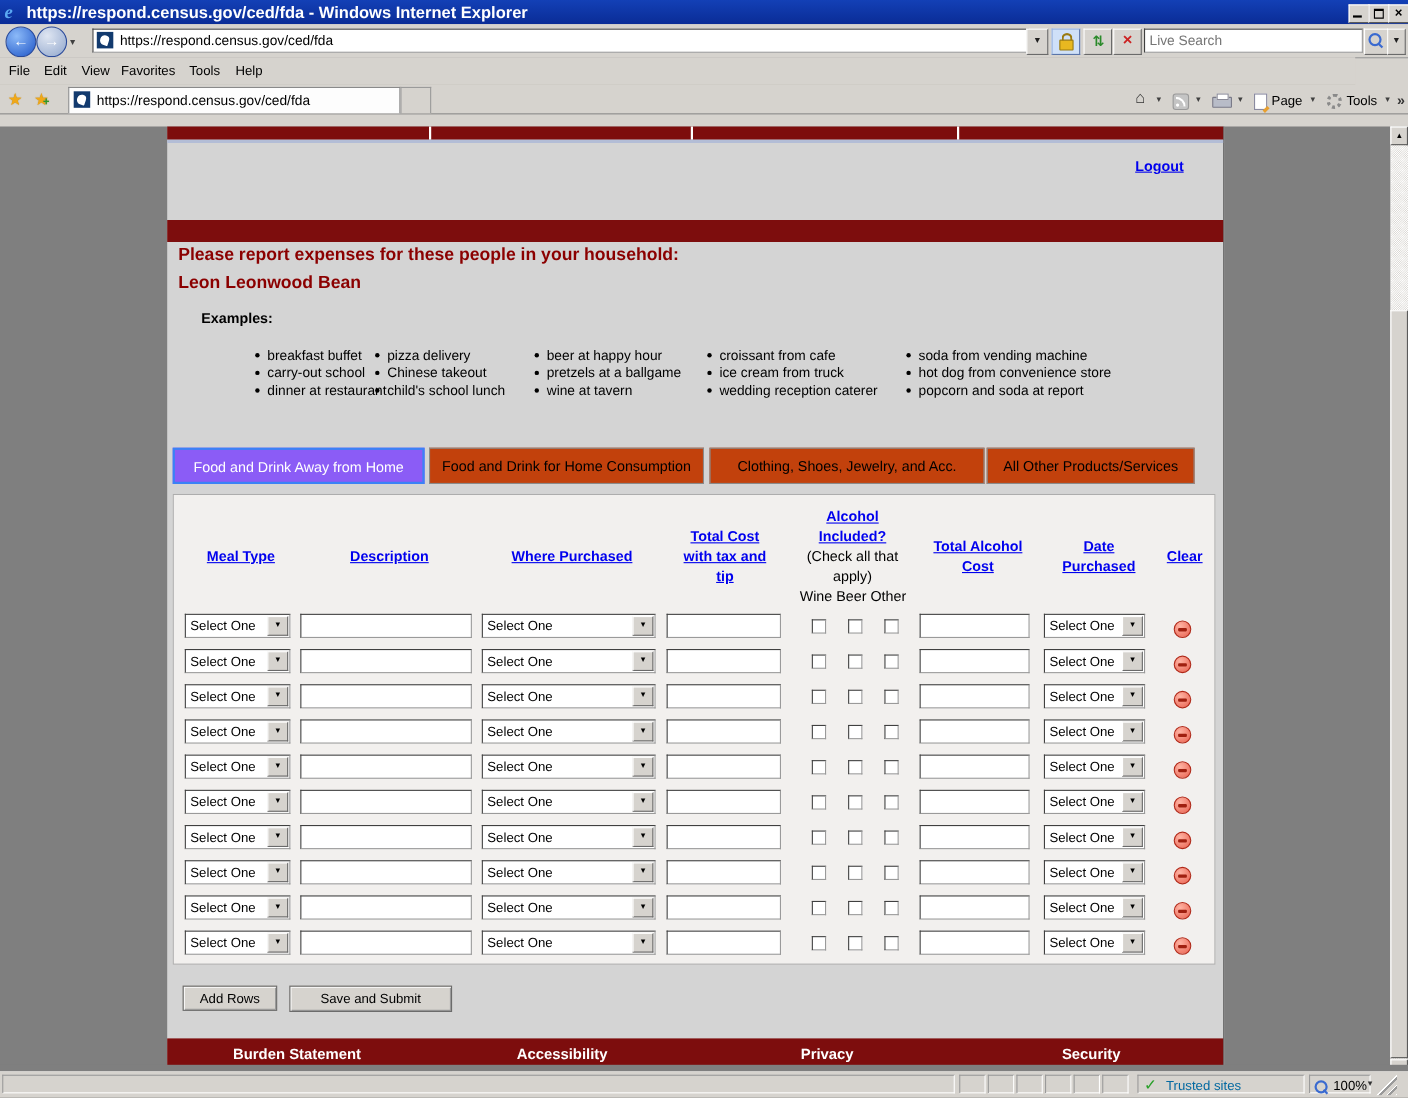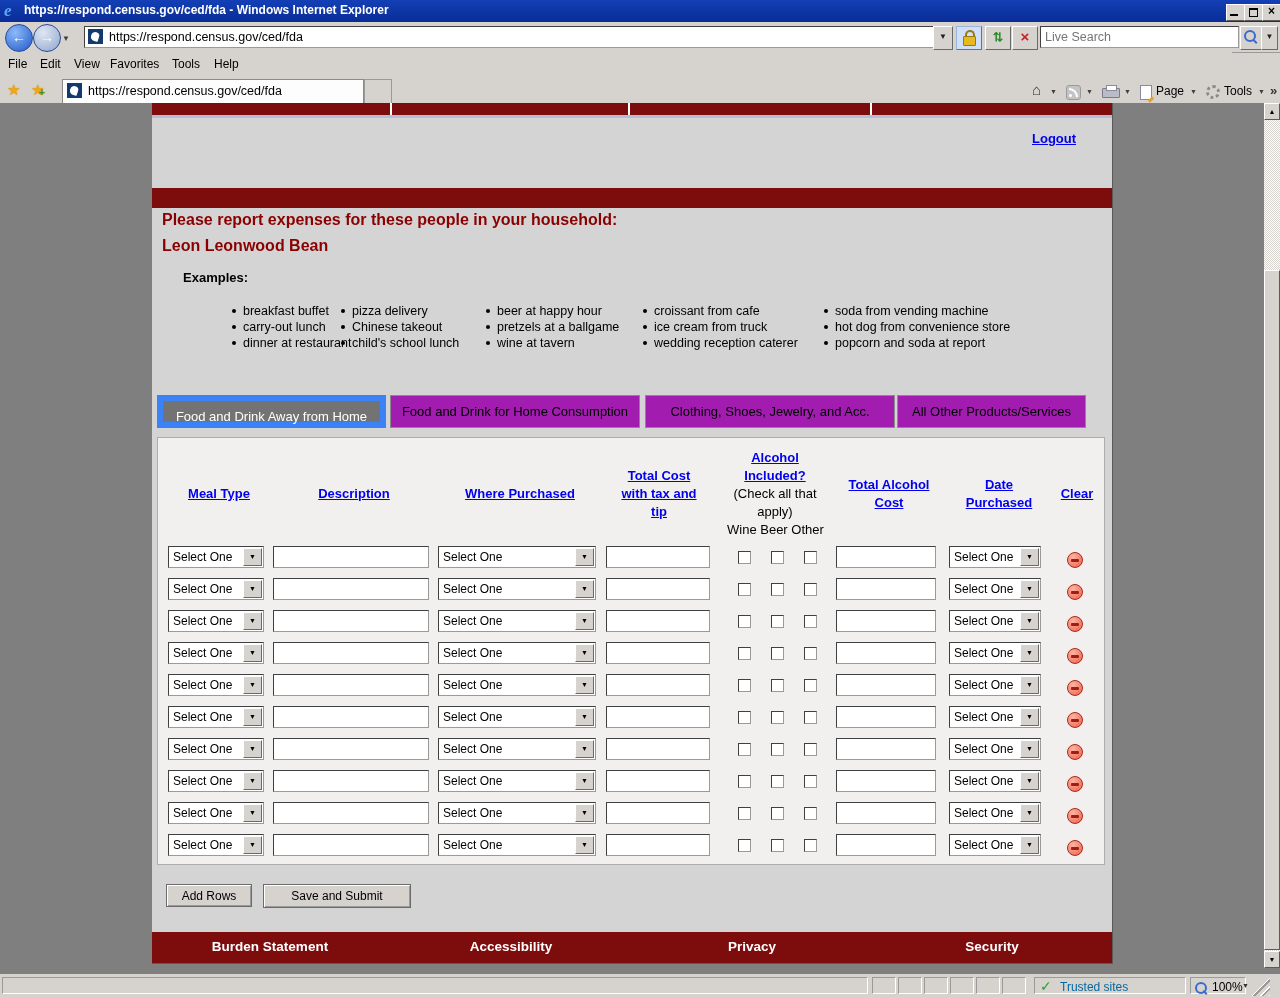--- a/index.html
+++ b/index.html
@@ -1,21 +1,21 @@
 <!DOCTYPE html>
 <html><head>
 <meta charset="utf-8">
 <style>
   html,body{margin:0;padding:0;background:#555;}
   #screen{position:relative;width:1280px;height:998px;overflow:hidden;
     font-family:"Liberation Sans","DejaVu Sans",sans-serif;background:#d6d3ce;}
   .abs{position:absolute;}
   
   #titlebar{left:0;top:0;width:1280px;height:22px;background:linear-gradient(to bottom,#1340b6,#0a2c96);color:#fff;}
-  #titlebar .ttl{left:24px;top:3px;font-size:12px;font-weight:bold;}
+  #titlebar .ttl{left:24px;top:3px;font-size:15px;font-weight:bold;}
   .ie-e{left:4px;top:1px;font-size:17px;font-weight:bold;font-style:italic;color:#5aa8f2;font-family:"Liberation Serif",serif;}
   .winbtn{top:4px;width:17px;height:15px;background:#d6d3ce;border:1px solid;border-color:#fff #5a5a5a #5a5a5a #fff;text-align:center;line-height:12px;font-size:11px;color:#000;}
   .minbar{left:3px;top:9px;width:8px;height:2px;background:#000;}
   .restsq{left:4px;top:3px;width:7px;height:6px;border:1px solid #000;border-top-width:2px;background:#d6d3ce;}
   
   #navrow{left:0;top:22px;width:1280px;height:30px;background:#d6d3ce;border-bottom:1px solid #9a9a9a;}
   .navcirc{top:2px;width:26px;height:26px;border-radius:50%;border:1px solid #2a4a9a;text-align:center;line-height:24px;color:#fff;font-size:14px;font-weight:bold;}
   #backbtn{left:5px;background:radial-gradient(circle at 35% 30%,#8cbaf8,#1f56c8);}
   #fwdbtn{left:33px;background:radial-gradient(circle at 35% 30%,#dfe6f2,#90a6cc);}
   #navdrop{left:62px;top:12px;font-size:8px;color:#404040;}
@@ -59,43 +59,43 @@
   .feed{top:8px;width:13px;height:13px;background:#c4c4c4;border:1px solid #9a9a9a;border-radius:3px;}
   .feed:after{content:"";position:absolute;left:2px;bottom:2px;width:3px;height:3px;border-radius:50%;background:#fff;}
   .feed:before{content:"";position:absolute;left:2px;bottom:2px;width:7px;height:7px;border:2px solid #fff;border-left:none;border-bottom:none;border-radius:0 9px 0 0;}
   .printer{top:11px;width:16px;height:8px;background:#b8bcc8;border:1px solid #7a7a88;border-radius:1px;}
   .printer:before{content:"";position:absolute;left:3px;top:-4px;width:9px;height:4px;background:#fff;border:1px solid #8a8a98;}
   .doc{top:8px;width:10px;height:13px;background:#fff;border:1px solid #8a8aa0;}
   .doc:after{content:"";position:absolute;right:-3px;bottom:-2px;width:6px;height:3px;background:#e8a030;transform:rotate(-45deg);}
   .gear{top:8px;width:8px;height:8px;border:3px dotted #8a8a8a;border-radius:50%;background:#d6d3ce;}
   .chev{top:6px;font-size:13px;color:#333;font-weight:bold;}
   
-  #viewport{left:0;top:103px;width:1280px;height:865px;background:#7f7f7f;}
+  #viewport{left:0;top:115px;width:1280px;height:865px;background:#7f7f7f;}
   
   #vscroll{right:0;top:0;width:16px;height:865px;background:#fff;
     background-image:linear-gradient(45deg,#d6d3ce 25%,transparent 25%,transparent 75%,#d6d3ce 75%),linear-gradient(45deg,#d6d3ce 25%,transparent 25%,transparent 75%,#d6d3ce 75%);
     background-size:2px 2px;background-position:0 0,1px 1px;}
   .sbtn{left:0;width:16px;height:17px;background:#d6d3ce;border:1px solid;border-color:#fff #5a5a5a #5a5a5a #fff;text-align:center;line-height:15px;font-size:7px;color:#000;box-sizing:border-box;}
   #sthumb{left:0;top:167px;width:16px;height:680px;background:#d6d3ce;border:1px solid;border-color:#fff #5a5a5a #5a5a5a #fff;box-sizing:border-box;}
   
   #page{left:152px;top:0;width:960px;height:860px;background:#d4d4d4;border-right:1px solid #5a5a5a;border-bottom:1px solid #5a5a5a;}
   .redbar{background:#7d0d0d;}
   #navstrip{left:0;top:0;width:960px;height:12px;}
   .navdiv{top:0;width:2px;height:12px;background:#fff;}
   #blueline{left:0;top:12px;width:960px;height:3px;background:#b3bdd6;}
   #logout{left:880px;top:28px;font-size:13px;font-weight:bold;color:#0000ee;text-decoration:underline;}
   #redbar2{left:0;top:85px;width:960px;height:20px;}
   .heading{left:10px;font-size:16px;font-weight:bold;color:#8b0000;}
   #exheading{left:31px;top:167px;font-size:13px;font-weight:bold;color:#000;}
   .exlist{top:200px;margin:0;padding:0;list-style:none;font-size:12.5px;color:#000;}
   .exlist li{position:relative;padding-left:13px;line-height:16px;white-space:nowrap;}
   .exlist li:before{content:"";position:absolute;left:2px;top:6px;width:4px;height:4px;border-radius:50%;background:#000;}
   .tab{top:292px;height:33px;box-sizing:border-box;text-align:center;font-size:13px;line-height:31px;white-space:nowrap;}
-  .tab-active{background:#737373;color:#fff;border:6px solid #3b82f6;text-align:center;}
-  .tab-idle{background:#a21caf;color:#000;border:1px solid #8a8a8a;}
+  .tab-active{background:#8b5cf6;color:#fff;border:2px solid #3b82f6;text-align:center;}
+  .tab-idle{background:#c2410c;color:#000;border:1px solid #8a8a8a;}
   #panel{left:5px;top:334px;width:948px;height:428px;background:#f2f0ee;border:1px solid #adadad;box-sizing:border-box;}
   .hcol{position:absolute;text-align:center;font-size:13px;line-height:18px;}
   .hlink{color:#0000ee;font-weight:bold;text-decoration:underline;}
   .hplain{color:#000;font-weight:normal;text-decoration:none;}
   
   .row{position:absolute;left:0;width:946px;height:32px;padding-left:23px;}
   .sel{position:absolute;top:0;height:22px;background:#fff;border:1px solid #9a9a9a;border-top-color:#404040;border-left-color:#404040;box-sizing:border-box;}
   .sel .st{position:absolute;left:4px;top:3px;font-size:12px;color:#000;}
   .selbtn{position:absolute;right:1px;top:1px;bottom:1px;width:17px;background:#d6d3ce;border:1px solid;border-color:#fff #6a6a6a #6a6a6a #fff;text-align:center;line-height:16px;font-size:7px;color:#000;}
   .txt{position:absolute;top:0;height:22px;background:#fff;border:1px solid #9a9a9a;border-top-color:#404040;border-left-color:#404040;box-sizing:border-box;font-size:12px;padding:0 3px;font-family:inherit;outline:none;}
@@ -200,21 +200,21 @@
       <div class="abs" id="blueline"></div>
       <a class="abs" id="logout">Logout</a>
       <div class="abs redbar" id="redbar2"></div>
 
       <div class="abs heading" style="top:108px;">Please report expenses for these people in your household:</div>
       <div class="abs heading" style="top:134px;">Leon Leonwood Bean</div>
 
       <div class="abs" id="exheading">Examples:</div>
       <ul class="abs exlist" style="left:78px;">
         <li>breakfast buffet</li>
-        <li>carry-out lunch</li>
+        <li>carry-out school</li>
         <li>dinner at restaurant</li>
       </ul>
       <ul class="abs exlist" style="left:332px;">
         <li>beer at happy hour</li>
         <li>pretzels at a ballgame</li>
         <li>wine at tavern</li>
       </ul>
       <ul class="abs exlist" style="left:187px;">
         <li>pizza delivery</li>
         <li>Chinese takeout</li>

